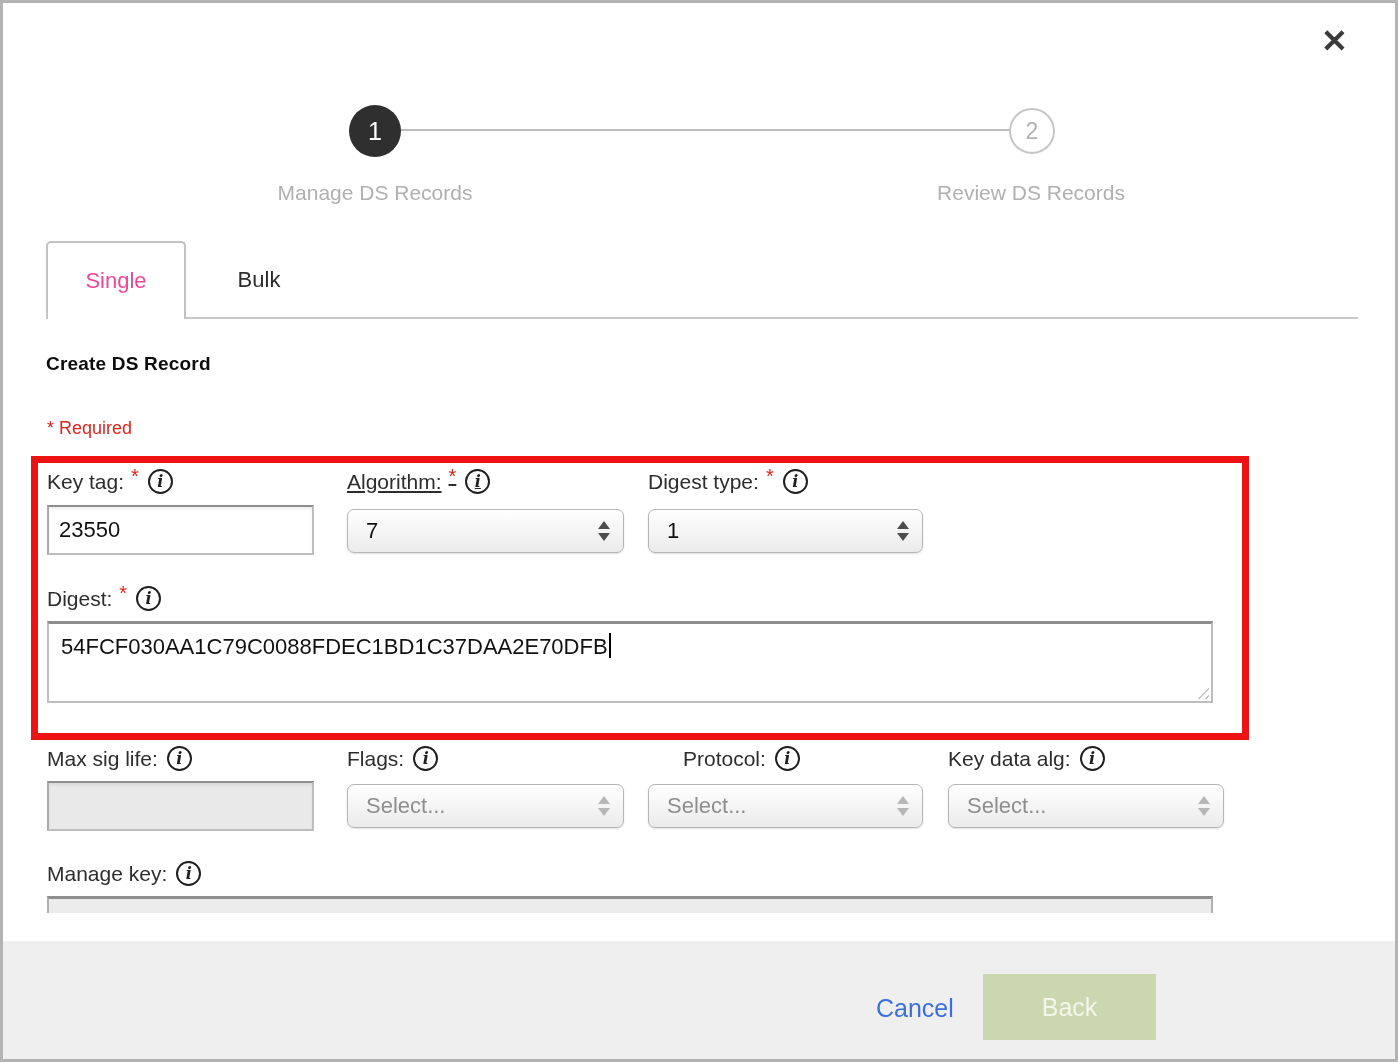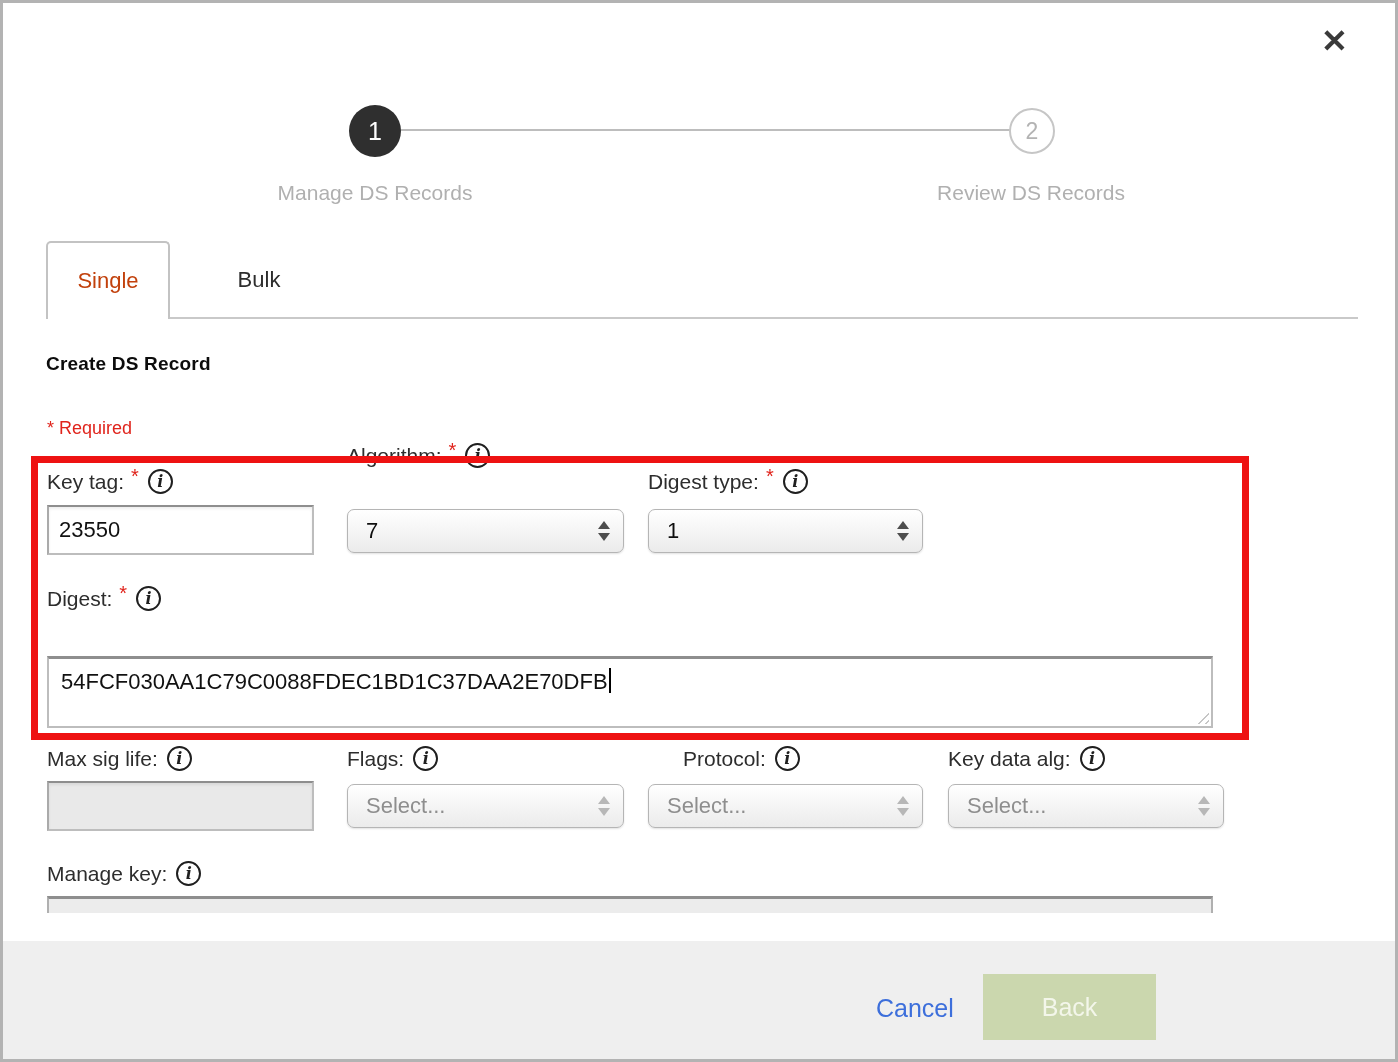--- a/index.html
+++ b/index.html
@@ -19,21 +19,21 @@
   .step1 { left:346px; top:102px; width:52px; height:52px; background:#2f2f2f; color:#fff; font-size:25px; z-index:2; }
   .step2 { left:1006px; top:105px; width:46px; height:46px; background:#fff; border:2px solid #c6c6c6; color:#b3b3b3; font-size:23px; z-index:2; }
   .step-line { left:396px; top:126px; width:614px; height:2px; background:#bdbdbd; z-index:1; }
   .step-label { width:340px; top:178px; text-align:center; font-size:21px; color:#b0b0b0; }
   .step-label.l1 { left:202px; }
   .step-label.l2 { left:858px; }
 
   
   .tab-line { left:43px; top:314px; width:1312px; height:2px; background:#c9c9c9; z-index:1; }
   .tab { display:flex; align-items:center; justify-content:center; font-size:22px; cursor:pointer; }
-  .tab-active { left:43px; top:238px; width:124px; height:78px; background:#fff; border:2px solid #c3c3c3; border-bottom:none; border-radius:5px 5px 0 0; color:#c2410c; z-index:3; }
+  .tab-active { left:43px; top:238px; width:140px; height:78px; background:#fff; border:2px solid #c3c3c3; border-bottom:none; border-radius:5px 5px 0 0; color:#ec4899; z-index:3; }
   .tab-inactive { left:183px; top:240px; width:146px; height:74px; color:#2d2d2d; z-index:2; }
 
   .title { left:43px; top:350px; font-size:19px; font-weight:bold; color:#0c0c0c; letter-spacing:0.2px; }
   .required-note { left:44px; top:415px; font-size:18px; color:#e0241c; }
 
   
   .annotation { left:28px; top:453px; width:1218px; height:284px; border:7px solid #ee1212; z-index:9; pointer-events:none; }
 
   
   .field-label { display:flex; align-items:center; font-size:21px; color:#2d2d2d; white-space:nowrap; }
@@ -118,21 +118,21 @@
   <div class="abs title">Create DS Record</div>
   <div class="abs required-note">* Required</div>
 
   <div class="abs annotation"></div>
 
   <div class="abs field-label" style="left:44px; top:466px;justify-content:flex-end;">
     <span>Key tag:</span>
     <span class="req">*</span>
     <span class="info-icon">i</span>
   </div>
-  <div class="abs field-label" style="left:344px; top:440px;">
+  <div class="abs field-label" style="left:344px; top:466px;text-decoration:underline;">
     <span>Algorithm:</span>
     <span class="req">*</span>
     <span class="info-icon">i</span>
   </div>
   <div class="abs field-label" style="left:645px; top:466px;">
     <span>Digest type:</span>
     <span class="req">*</span>
     <span class="info-icon">i</span>
   </div>
 
@@ -150,21 +150,21 @@
         <span class="arr up"></span>
         <span class="arr down"></span>
       </span>
   </div>
 
   <div class="abs field-label" style="left:44px; top:583px;">
     <span>Digest:</span>
     <span class="req">*</span>
     <span class="info-icon">i</span>
   </div>
-  <div class="textarea-box" style="left:44px; top:618px; width:1166px; height:72px;margin-top:35px;">
+  <div class="textarea-box" style="left:44px; top:618px; width:1166px; height:82px;">
     <span>54FCF030AA1C79C0088FDEC1BD1C37DAA2E70DFB</span><span class="caret"></span>
     <span class="resize-handle"></span>
   </div>
 
   <div class="abs field-label" style="left:44px; top:743px;">
     <span>Max sig life:</span>
     <span class="info-icon">i</span>
   </div>
   <div class="abs field-label" style="left:344px; top:743px;">
     <span>Flags:</span>

